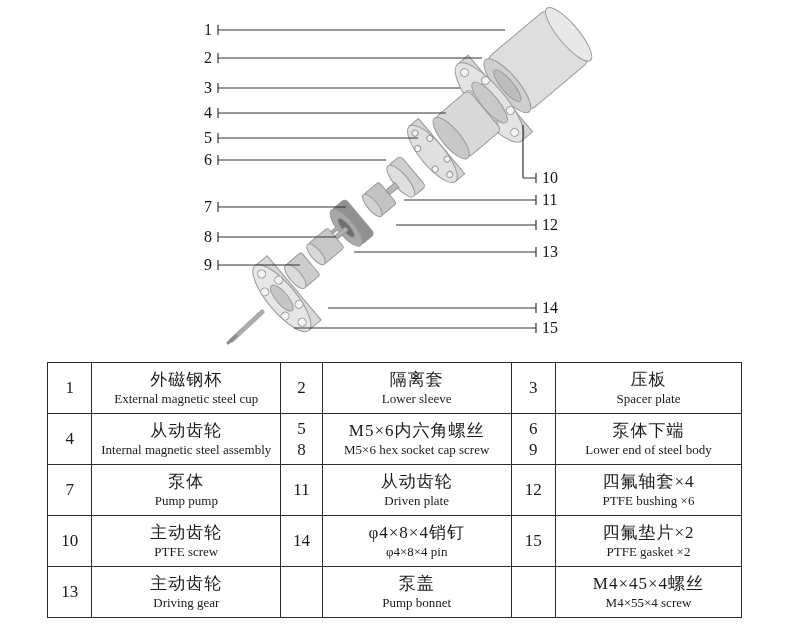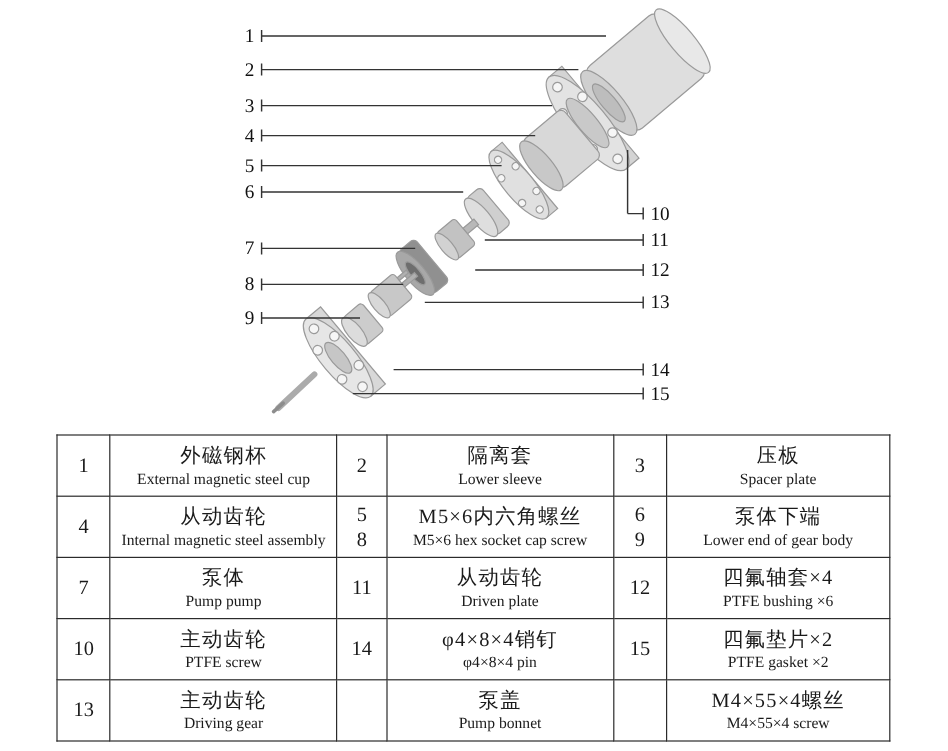--- a/index.html
+++ b/index.html
@@ -206,21 +206,21 @@
         <td class="num">5
 8</td>
         <td>
           <div class="zh">M5×6内六角螺丝</div>
           <div class="en">M5×6 hex socket cap screw</div>
         </td>
         <td class="num">6
 9</td>
         <td>
           <div class="zh">泵体下端</div>
-          <div class="en">Lower end of gear body</div>
+          <div class="en">Lower end of steel body</div>
         </td>
       </tr>
       <tr>
         <td class="num">7</td>
         <td>
           <div class="zh">泵体</div>
           <div class="en">Pump pump</div>
         </td>
         <td class="num">11</td>
         <td>
@@ -256,19 +256,19 @@
           <div class="zh">主动齿轮</div>
           <div class="en">Driving gear</div>
         </td>
         <td class="num"></td>
         <td>
           <div class="zh">泵盖</div>
           <div class="en">Pump bonnet</div>
         </td>
         <td class="num"></td>
         <td>
-          <div class="zh">M4×55×4螺丝</div>
+          <div class="zh">M4×45×4螺丝</div>
           <div class="en">M4×55×4 screw</div>
         </td>
       </tr>
     </tbody>
   </table>
 </div>
 
 </body></html>

